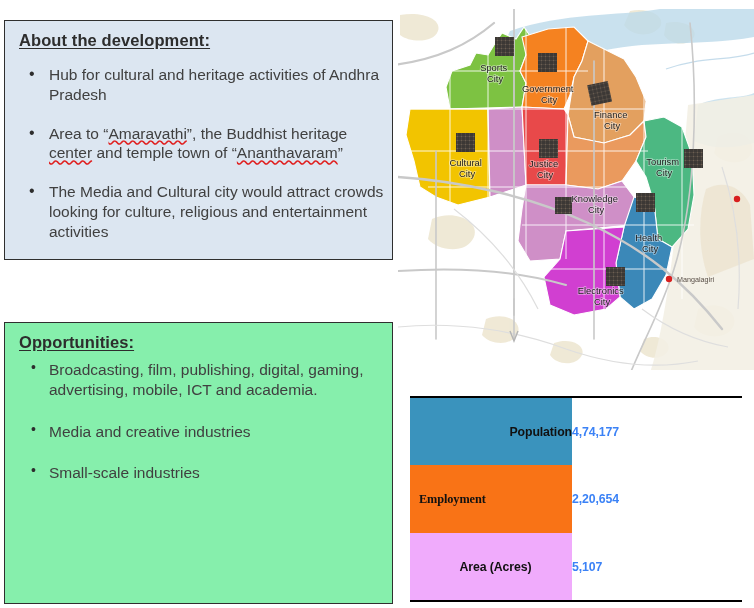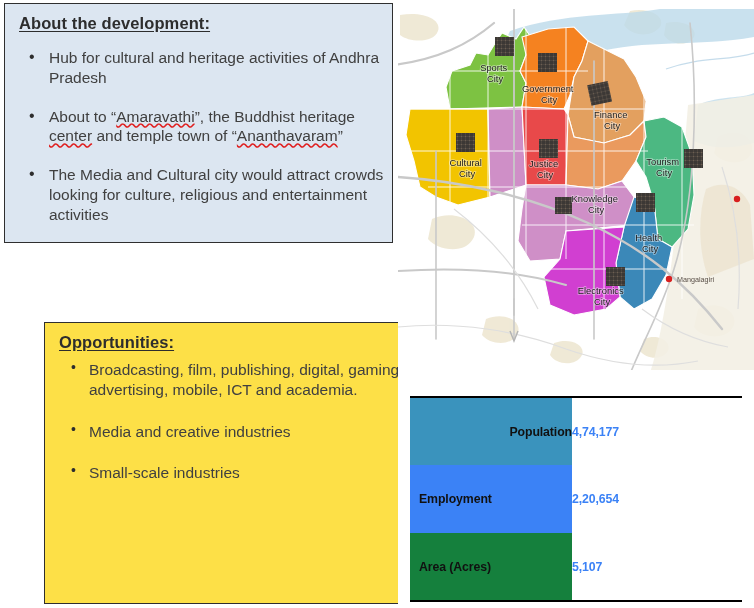--- a/index.html
+++ b/index.html
@@ -17,27 +17,26 @@
   #left-column{position:absolute;left:0;top:0;width:396px;height:608px;}
 
   .info-box{
     position:absolute;
     box-sizing:border-box;
     border:1px solid #2f2f2f;
     padding:10px 8px 8px 14px;
   }
 
   #about-box{
-    left:4px;top:3px;width:389px;height:240px;
+    left:4px;top:20px;width:389px;height:240px;
     background:#dce6f1;
   }
   #opportunities-box{
     left:4px;top:322px;width:389px;height:282px;
-    background:#fde047;
-    margin-left:40px;
+    background:#86efac;
   }
 
   .box-title{
     font-size:16.5px;
     font-weight:bold;
     color:#2d2d2d;
     text-decoration:underline;
     text-underline-offset:2px;
     margin:0 0 2px 0;
     letter-spacing:.1px;
@@ -152,21 +151,21 @@
 </style>
 </head>
 <body>
 
 <div id="left-column">
 
   <div class="info-box" id="about-box">
     <div class="box-title">About the development:</div>
     <ul class="bullets" id="about-list">
         <li><span>Hub for cultural and heritage activities of Andhra Pradesh</span></li>
-        <li><span>About to “</span><span class="sp-err">Amaravathi</span><span>”, the Buddhist heritage </span><span class="sp-err">center</span><span> and temple town of “</span><span class="sp-err">Ananthavaram</span><span>”</span></li>
+        <li><span>Area to “</span><span class="sp-err">Amaravathi</span><span>”, the Buddhist heritage </span><span class="sp-err">center</span><span> and temple town of “</span><span class="sp-err">Ananthavaram</span><span>”</span></li>
         <li><span>The Media and Cultural city would attract crowds looking for culture, religious and entertainment  activities</span></li>
       </ul>
   </div>
 
   <div class="info-box" id="opportunities-box">
     <div class="box-title">Opportunities:</div>
     <ul class="bullets" id="opportunities-list">
         <li><span>Broadcasting, film, publishing, digital, gaming, advertising, mobile, ICT and academia.</span></li>
         <li><span>Media and creative industries</span></li>
         <li><span>Small-scale industries</span></li>
@@ -333,22 +332,22 @@
 </div>
 
 <div id="stats-panel">
   <table id="stats-table">
     <tbody id="stats-tbody">
         <tr>
           <td class="label-cell" style="background: rgb(58, 147, 189); text-align: right;">Population</td>
           <td class="value-cell">4,74,177</td>
         </tr>
         <tr>
-          <td class="label-cell" style="background: #3b82f6;">Employment</td>
+          <td class="label-cell" style="background: #f97316; font-family: Liberation Serif, serif;">Employment</td>
           <td class="value-cell">2,20,654</td>
         </tr>
         <tr>
-          <td class="label-cell" style="background: #15803d;">Area (Acres)</td>
+          <td class="label-cell" style="background: #f0abfc; text-align: center;">Area (Acres)</td>
           <td class="value-cell">5,107</td>
         </tr>
       </tbody>
   </table>
 </div>
 
 </body></html>

